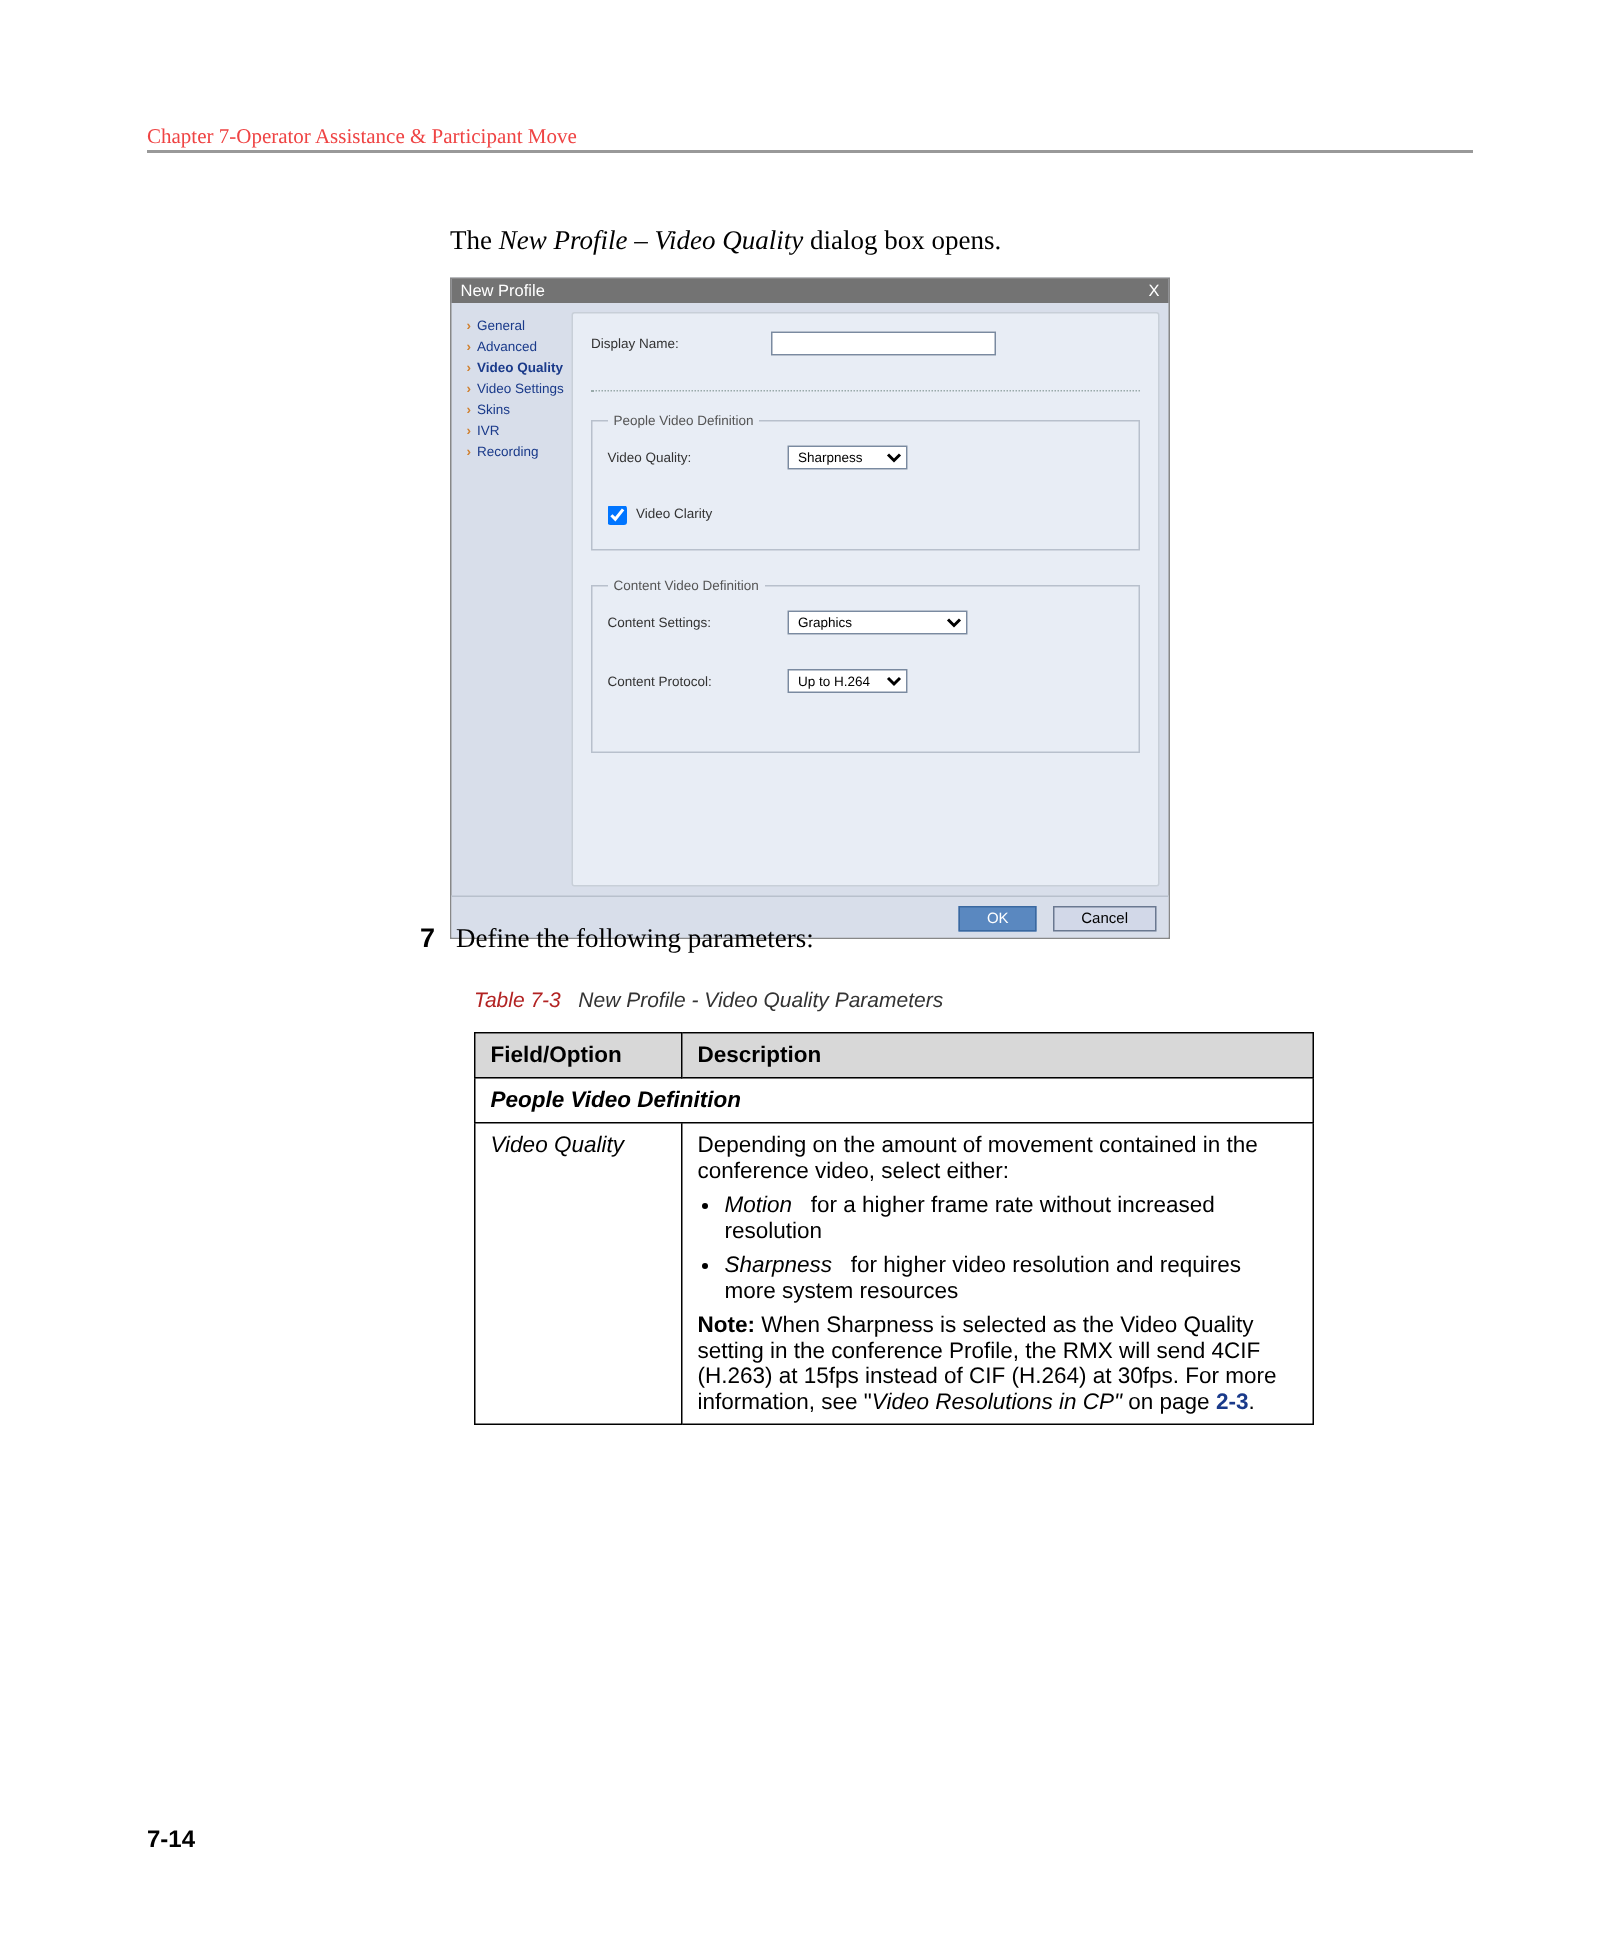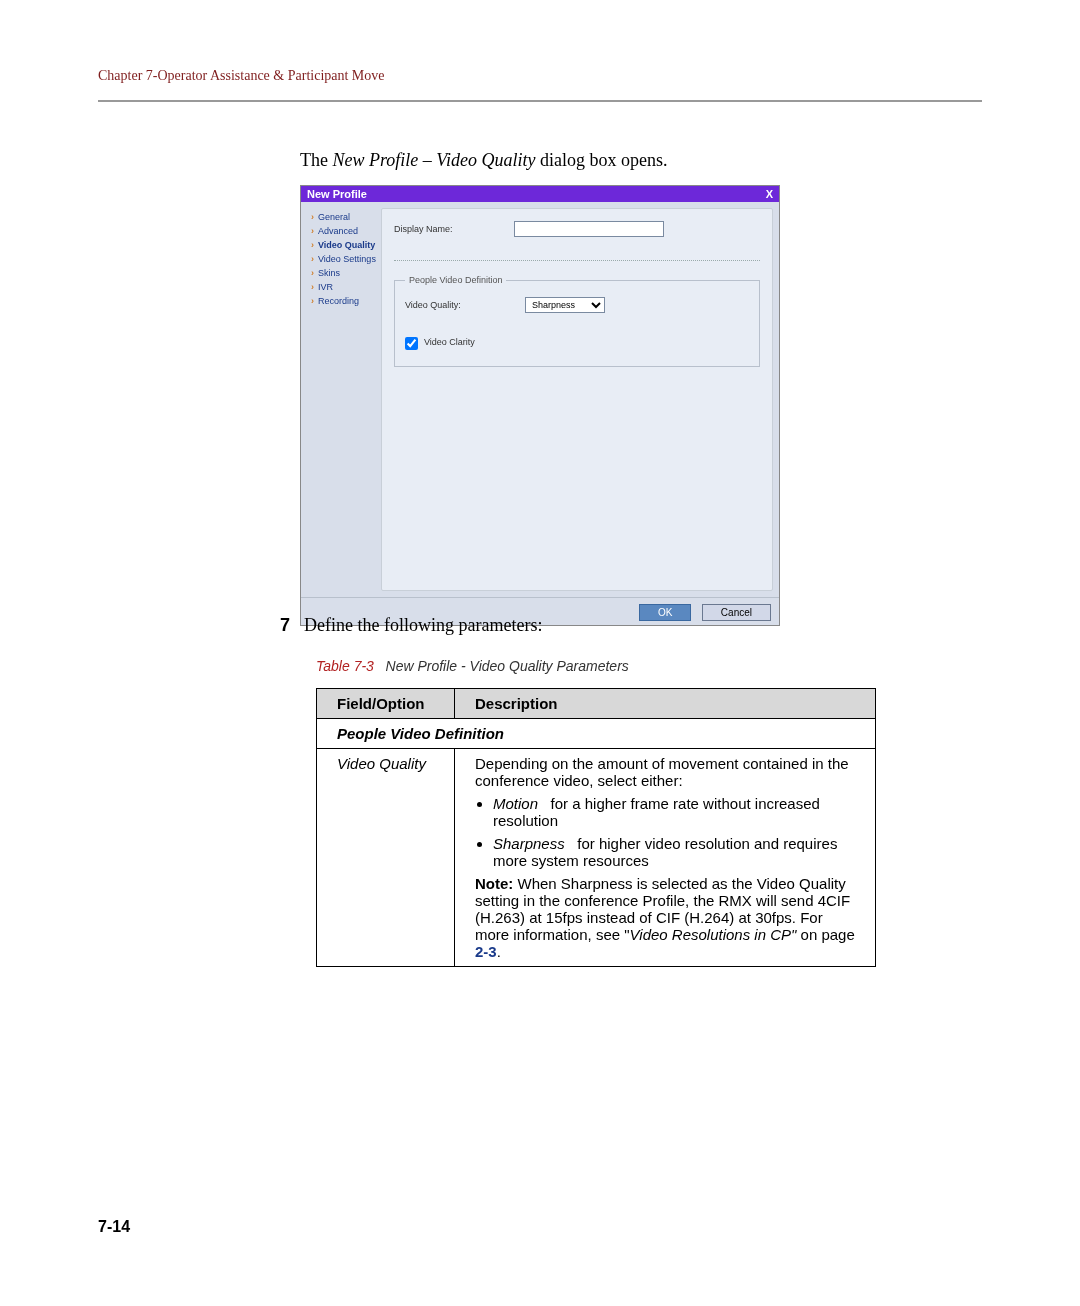--- a/index.html
+++ b/index.html
@@ -6,25 +6,25 @@
   body {
     font-family: Georgia, 'Times New Roman', serif;
     background: #fff;
     width: 1080px;
     height: 1306px;
     position: relative;
     color: #000;
   }
   .page-header {
     position: absolute;
-    top: 68px;
+    top: 84px;
     left: 98px;
     right: 98px;
     font-size: 14px;
-    color: #7f1d1d;
+    color: #ef4444;
   }
   .header-rule {
     position: absolute;
     top: 100px;
     left: 98px;
     right: 98px;
     height: 2px;
     background: #999;
   }
   .intro-text {
@@ -40,24 +40,24 @@
   .dialog {
     position: absolute;
     top: 185px;
     left: 300px;
     width: 480px;
     background: #d8deea;
     border: 1px solid #888;
     font-family: Tahoma, Arial, sans-serif;
   }
   .dialog-title {
-    background: #6d28d9;
+    background: #737373;
     color: #fff;
     font-size: 11px;
-    font-weight: bold;
+    font-weight: normal;
     padding: 2px 6px;
     display: flex;
     justify-content: space-between;
     align-items: center;
   }
   .dialog-body {
     display: flex;
     height: 395px;
   }
   .sidebar {
@@ -162,21 +162,21 @@
     position: absolute;
     top: 688px;
     left: 316px;
     width: 560px;
     border-collapse: collapse;
     font-family: Arial, sans-serif;
     font-size: 15px;
   }
   .param-table th, .param-table td {
     border: 1px solid #000;
-    padding: 6px 20px;
+    padding: 6px 10px;
     text-align: left;
     vertical-align: top;
     margin-left: 24px;
   }
   .param-table thead th {
     background: #d8d8d8;
     font-weight: bold;
   }
   .param-table .section-row td {
     font-style: italic;
@@ -233,20 +233,31 @@
         <legend>People Video Definition</legend>
         <div class="row">
           <label>Video Quality:</label>
           <select style="width:80px"><option>Sharpness</option></select>
         </div>
         <div class="cb-row">
           <input type="checkbox" checked="" style="">
           <label>Video Clarity</label>
         </div>
       </fieldset>
+      <fieldset>
+        <legend>Content Video Definition</legend>
+        <div class="row">
+          <label>Content Settings:</label>
+          <select style="width:120px"><option>Graphics</option></select>
+        </div>
+        <div class="row">
+          <label>Content Protocol:</label>
+          <select style="width:80px"><option>Up to H.264</option></select>
+        </div>
+      </fieldset>
     </div>
   </div>
   <div class="dialog-footer">
     <button class="ok">OK</button>
     <button>Cancel</button>
   </div>
 </div>
 
 <div class="step-row">
   <div class="step-num">7</div>

